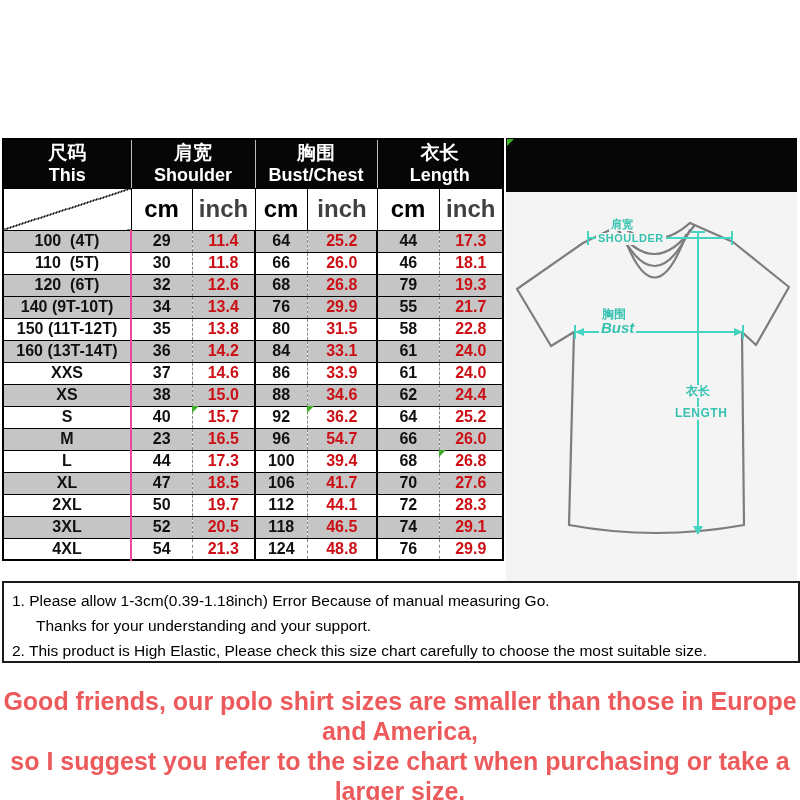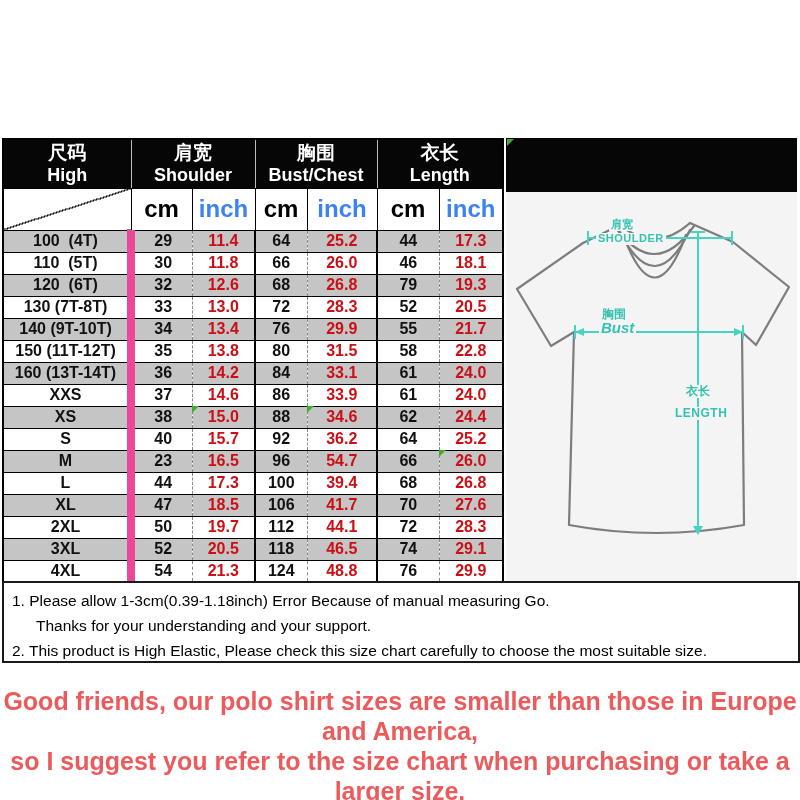--- a/index.html
+++ b/index.html
@@ -12,25 +12,25 @@
   .size-table th,.size-table td{padding:0;margin:0;text-align:center;vertical-align:middle;overflow:hidden;}
   tr.grp{height:49px;}
   tr.grp th{background:#060606;color:#fff;border-right:1px solid #bdbdbd;border-bottom:1px solid #000;}
   tr.grp th:last-child{border-right:none;}
   tr.grp .zh{font-size:19px;font-weight:bold;line-height:22px;}
   tr.grp .en{font-size:18px;font-weight:bold;line-height:22px;}
   tr.units{height:42px;}
   tr.units th{background:#fff;font-size:24px;font-weight:bold;border:1px solid #000;}
   tr.units th.diag{background:
       linear-gradient(to bottom right,transparent 49.2%,#000 49.2%,#000 50.8%,transparent 50.8%);}
-  tr.units th.inch-h{color:#3b82f6;}
+  tr.units th.inch-h{color:#404040;}
   tbody tr{height:22px;}
   tbody td{font-size:16px;font-weight:bold;color:#111;border-bottom:1px solid #000;background:#fff;}
   tbody tr.alt td{background:#c5c5c5;}
-  td.c-size{border-right:8px solid #ec4899;}
+  td.c-size{border-right:2px solid #ec4899;}
   td.c-cm{border-right:1px dashed #8a8a8a;}
   td.c-inch{border-right:2px solid #000;color:#cc0f15;}
   td.c-inch.last{border-right:none;}
 
   
   .black-spacer{position:absolute;left:506px;top:138px;width:291px;height:54px;background:#060606;}
 
   
   .shirt-panel{position:absolute;left:506px;top:192px;width:291px;height:389px;background:#f4f4f4;}
   .shirt-panel svg{position:absolute;left:0;top:0;}
@@ -71,21 +71,21 @@
         <col style="width:63px">
       <col style="width:52px">
         <col style="width:70px">
         <col style="width:62px">
         <col style="width:64px">
     </colgroup>
     <thead>
       <tr class="grp">
         <th>
           <div class="zh">尺码</div>
-          <div class="en">High</div>
+          <div class="en">This</div>
         </th>
         <th colspan="2">
           <div class="zh">肩宽</div>
           <div class="en">Shoulder</div>
         </th>
         <th colspan="2">
           <div class="zh">胸围</div>
           <div class="en">Bust/Chest</div>
         </th>
         <th colspan="2">
@@ -124,29 +124,20 @@
   </tr>
         <tr class="alt">
     <td class="c-size">120&nbsp;&nbsp;(6T)</td>
     <td class="c-cm">32</td>
     <td class="c-inch">12.6</td>
     <td class="c-cm">68</td>
     <td class="c-inch">26.8</td>
     <td class="c-cm">79</td>
     <td class="c-inch last">19.3</td>
   </tr>
-        <tr>
-    <td class="c-size">130 (7T-8T)</td>
-    <td class="c-cm">33</td>
-    <td class="c-inch">13.0</td>
-    <td class="c-cm">72</td>
-    <td class="c-inch">28.3</td>
-    <td class="c-cm">52</td>
-    <td class="c-inch last">20.5</td>
-  </tr>
         <tr class="alt">
     <td class="c-size">140 (9T-10T)</td>
     <td class="c-cm">34</td>
     <td class="c-inch">13.4</td>
     <td class="c-cm">76</td>
     <td class="c-inch">29.9</td>
     <td class="c-cm">55</td>
     <td class="c-inch last">21.7</td>
   </tr>
         <tr>

